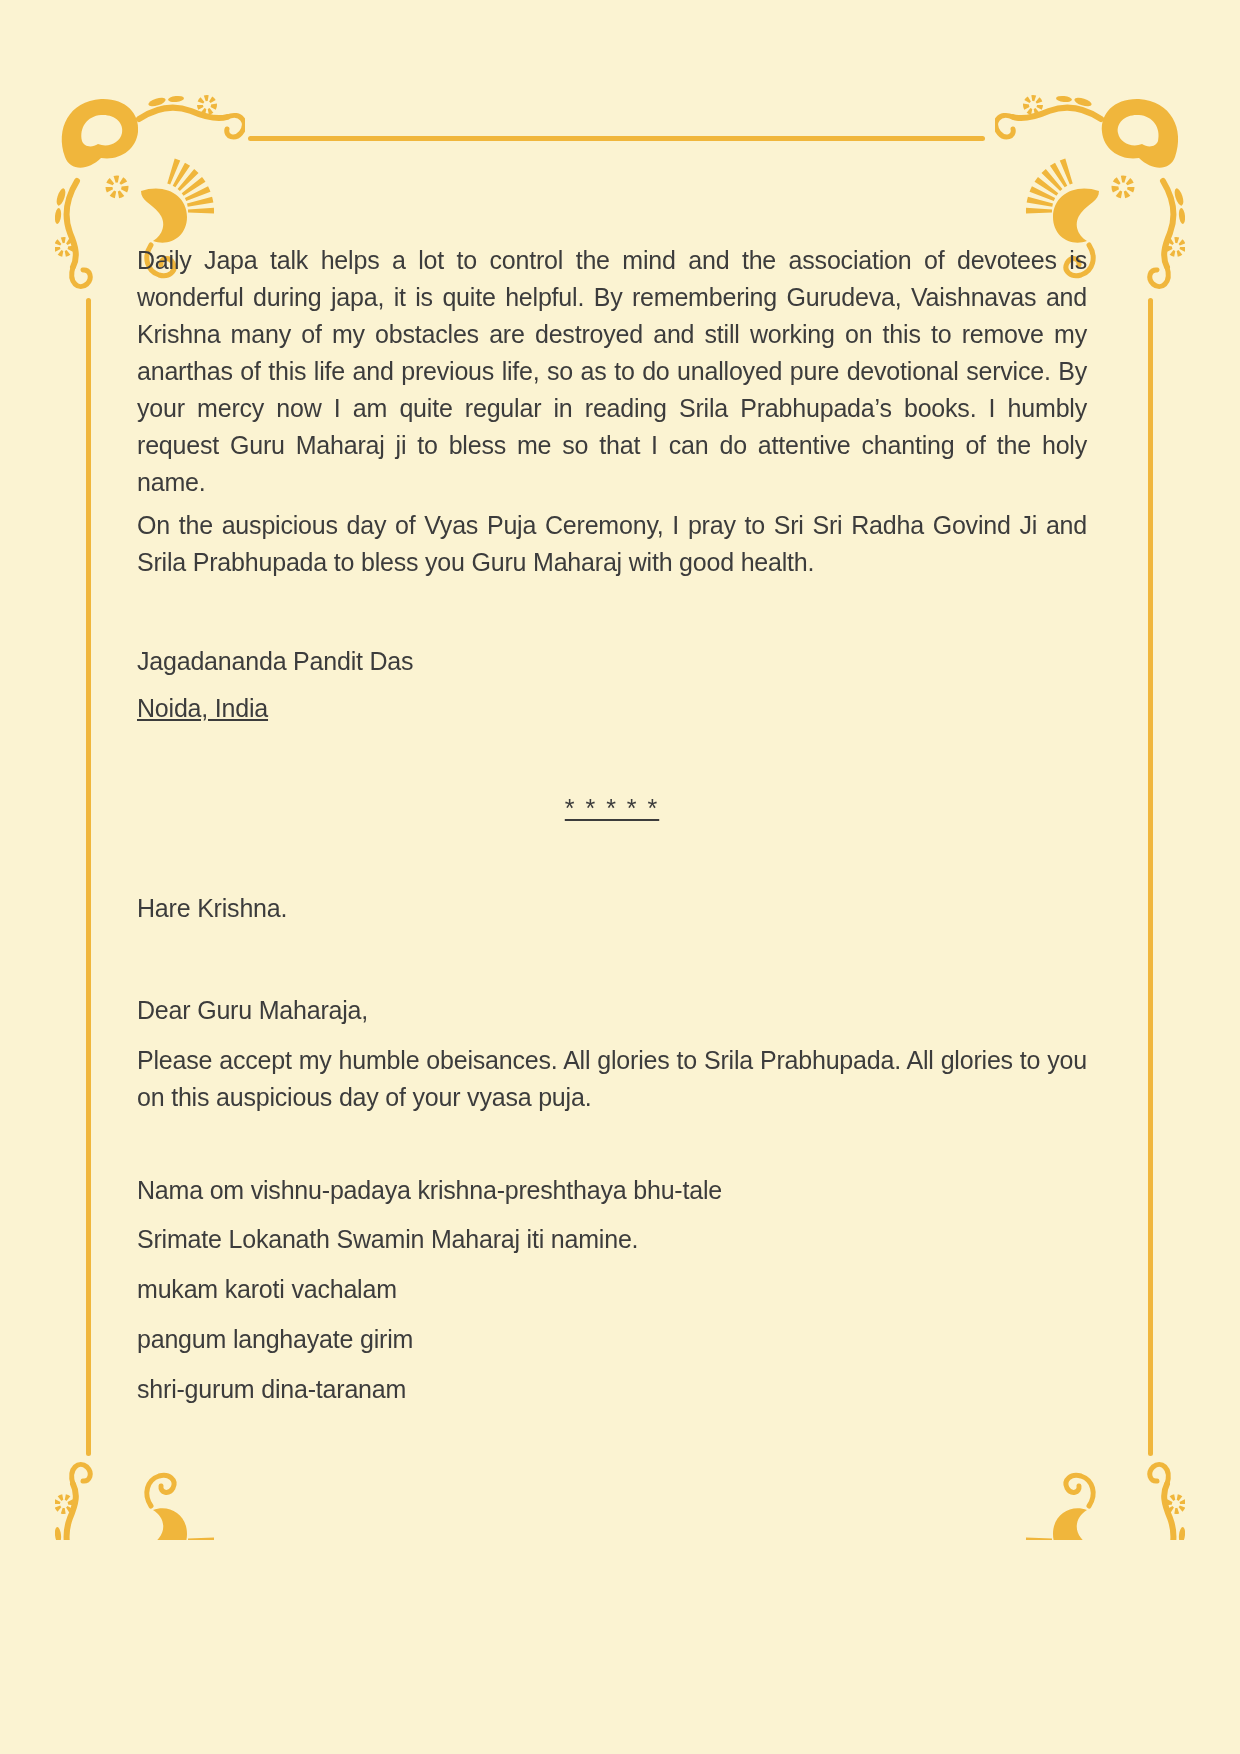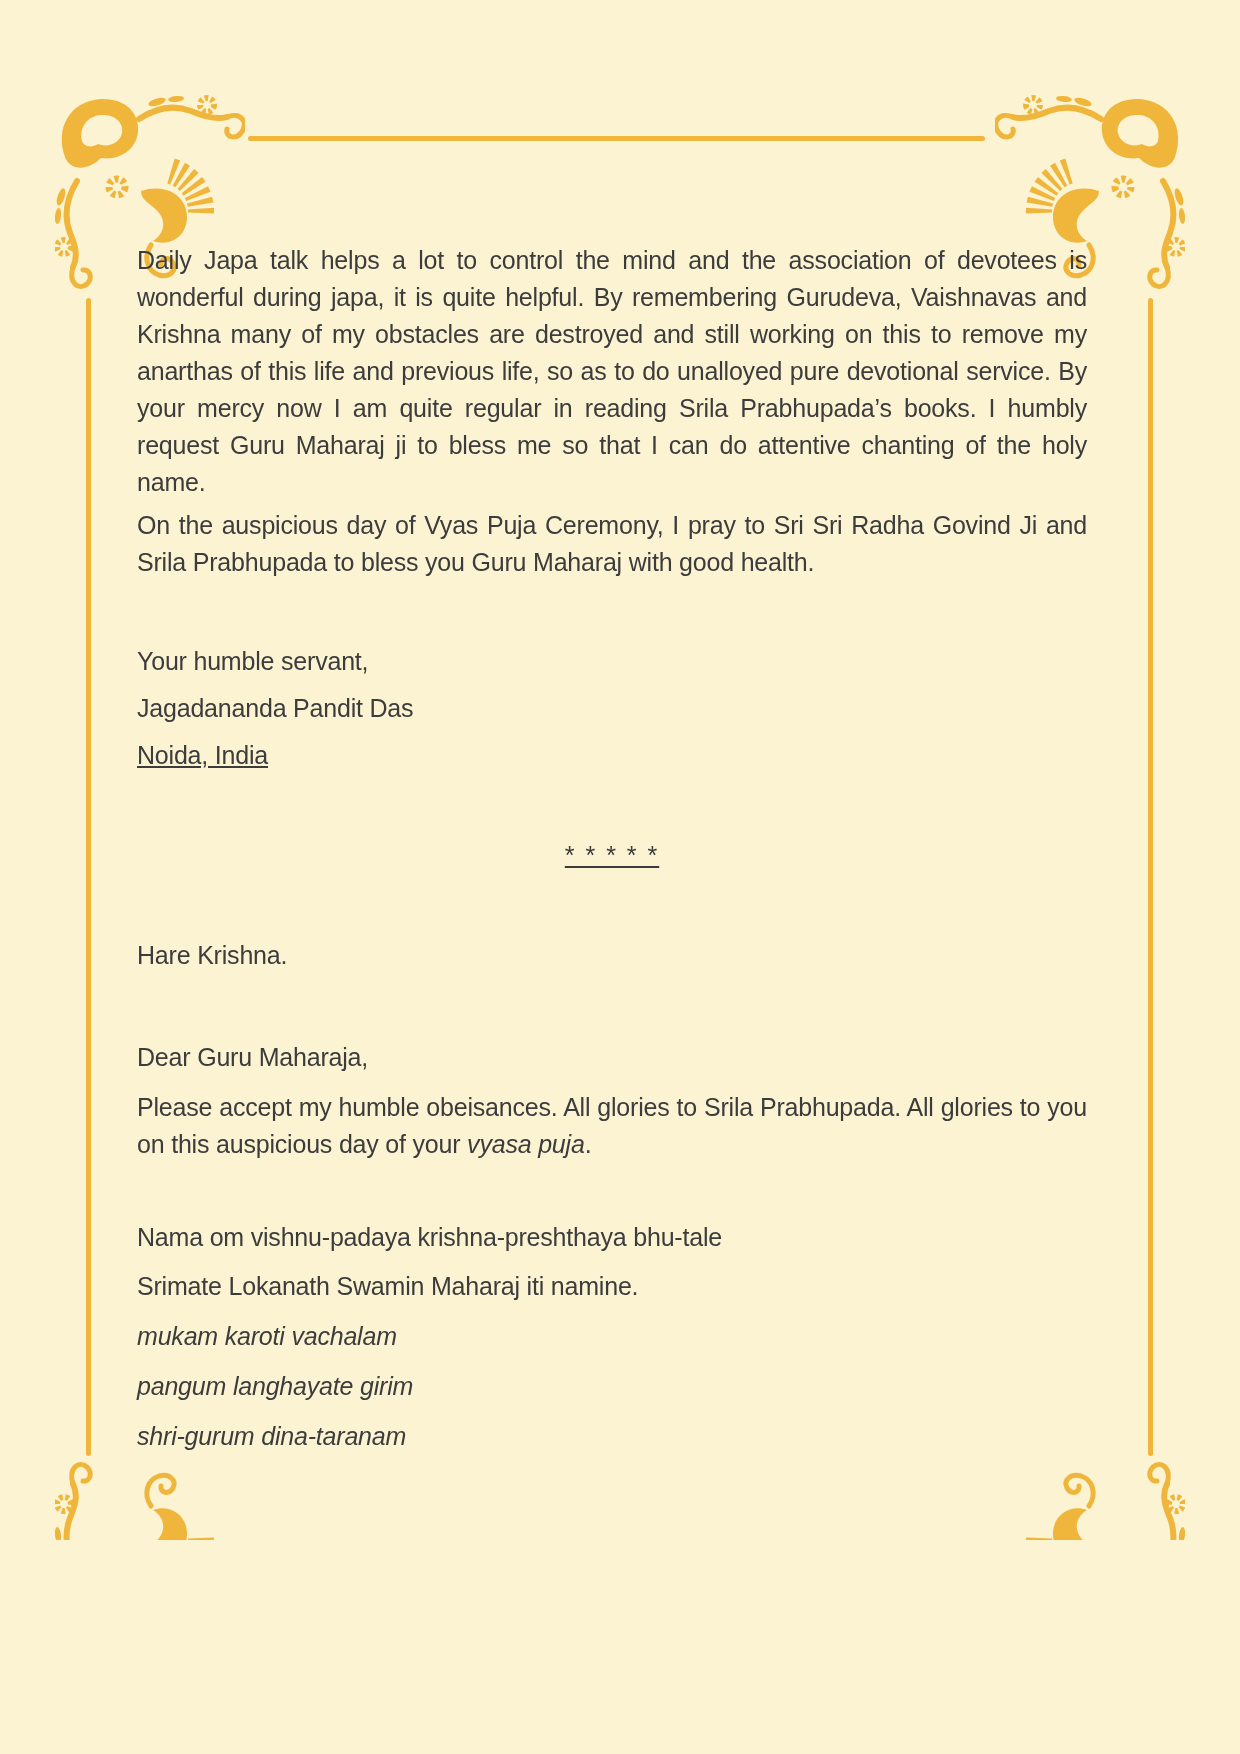--- a/index.html
+++ b/index.html
@@ -33,21 +33,21 @@
   p.mb6{margin-bottom:6px;}
   p.mb7{margin-bottom:7px;}
   p.mb10{margin-bottom:10px;}
   p.mb11{margin-bottom:12px;}
   p.mb13{margin-bottom:13px;}
   p.mb56{margin-bottom:56px;}
   p.mb62{margin-bottom:62px;}
   p.mb63{margin-bottom:63px;text-decoration:underline;}
   p.mb65{margin-bottom:65px;}
   p.stars{text-align:center;letter-spacing:2px;}
-  p.it, span.it{font-style:italic;}
+  p.it, span.it{}
   .page-number{
     position:absolute;left:0;top:1623px;width:1240px;
     text-align:center;font-size:25px;color:#0f766e;
     font-family:"Liberation Sans", sans-serif;
   }
 </style>
 </head>
 <body>
 
 <div class="page">
@@ -149,21 +149,20 @@
         <path d="M116,76 A42,42 0 0 1 146,118" stroke-width="26" stroke-dasharray="4.5 4"></path>
         <path fill="#F0B63C" stroke="none" d="M86,96 C110,88 132,100 132,122 C132,142 114,152 98,146 C108,140 112,128 104,118 C96,108 86,106 86,96 Z"></path>
         <path stroke-width="5" stroke-linecap="round" d="M96,150 C88,162 92,176 104,180 C114,183 122,176 118,168 C114,161 105,163 106,170"></path>
       </g>
     </svg>
   </div>
 
   <main class="content">
     <p class="just mb6">Daily Japa talk helps a lot to control the mind and the association of devotees is wonderful during japa, it is quite helpful. By remembering Gurudeva, Vaishnavas and Krishna many of my obstacles are destroyed and still working on this to remove my anarthas of this life and previous life, so as to do unalloyed pure devotional service. By your mercy now I am quite regular in reading Srila Prabhupada’s books. I humbly request Guru Maharaj ji to bless me so that I can do attentive chanting of the holy name.</p>
     <p class="just mb62">On the auspicious day of Vyas Puja Ceremony, I pray to Sri Sri Radha Govind Ji and Srila Prabhupada to bless you Guru Maharaj with good health.</p>
-    <p class="mb10">Your humble servant,</p>
     <p class="mb10">Jagadananda Pandit Das</p>
     <p class="mb63">Noida, India</p>
 
     <p class="stars mb63">* * * * *</p>
 
     <p class="mb65">Hare Krishna.</p>
     <p class="mb13">Dear Guru Maharaja,</p>
     <p class="just mb56"><span>Please accept my humble obeisances. All glories to Srila Prabhupada. All glories to you on this auspicious day of your </span><span class="it">vyasa puja</span><span>.</span></p>
 
     <p class="mb11">Nama om vishnu-padaya krishna-preshthaya bhu-tale</p>

